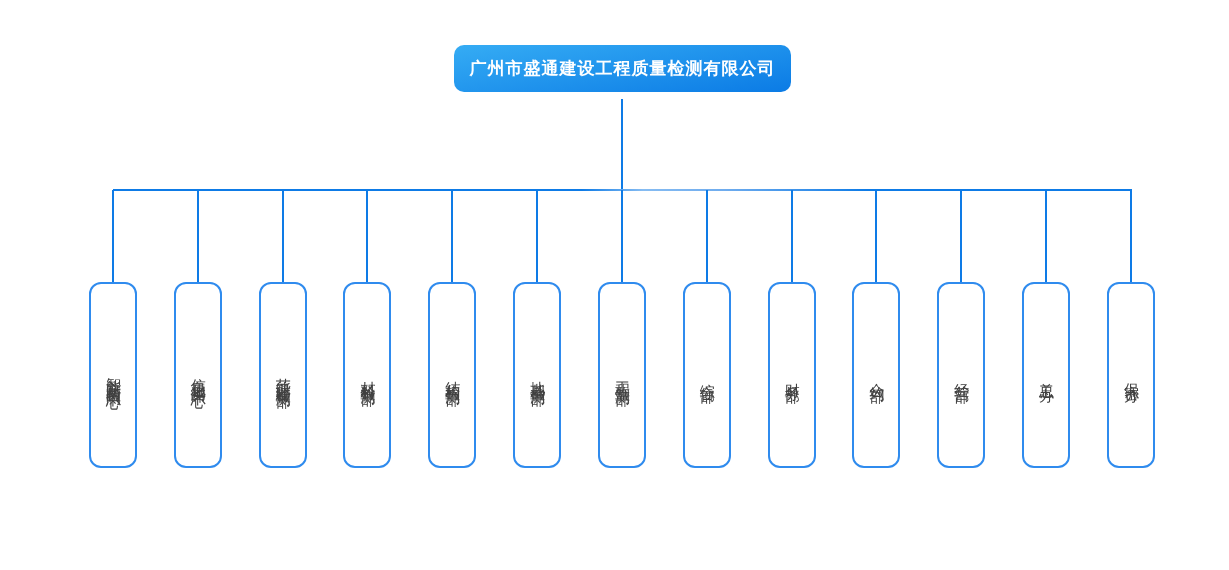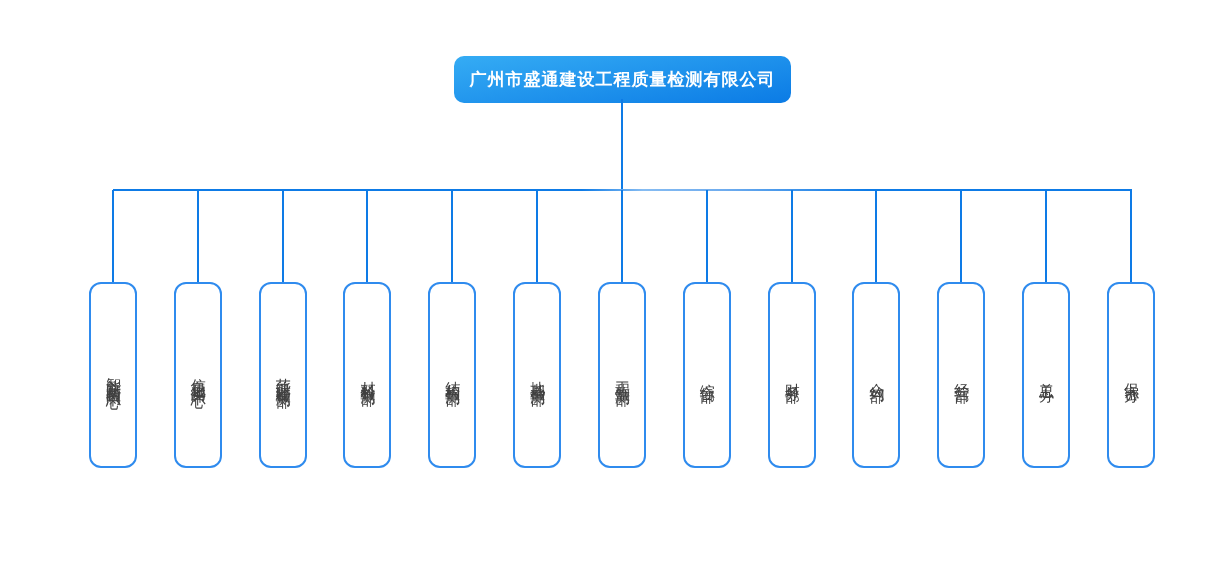--- a/index.html
+++ b/index.html
@@ -18,21 +18,21 @@
     font-family:"DejaVu Sans","Liberation Sans",sans-serif;
   }
   .chart{
     position:relative;
     width:1229px;
     height:570px;
   }
   .root-box{
     position:absolute;
     left:454px;
-    top:56px;
+    top:45px;
     width:337px;
     height:47px;
     border-radius:10px;
     background:linear-gradient(170deg,var(--header-gradient-top) 0%,var(--header-gradient-bottom) 100%);
     display:flex;
     align-items:center;
     justify-content:center;
   }
   .root-label{
     color:var(--header-text);

